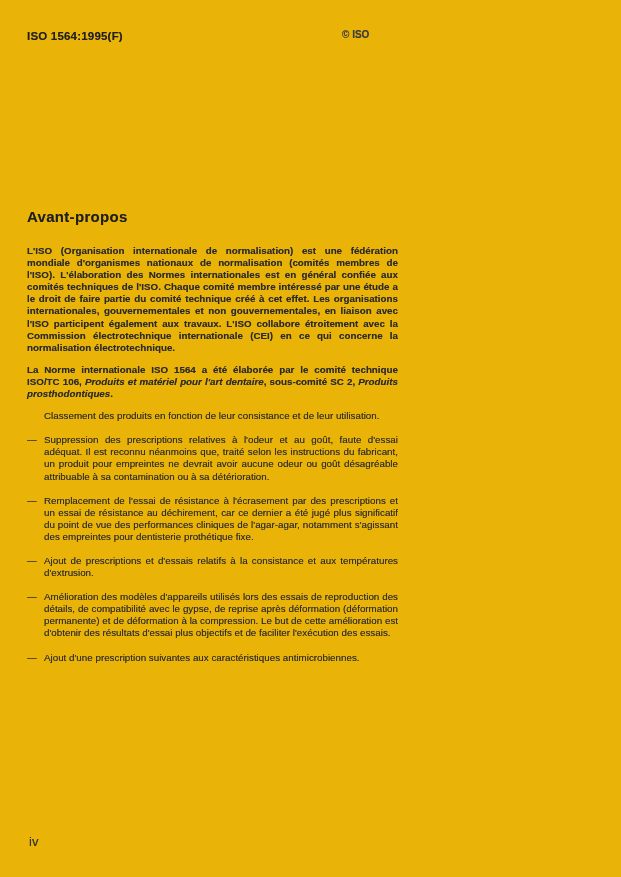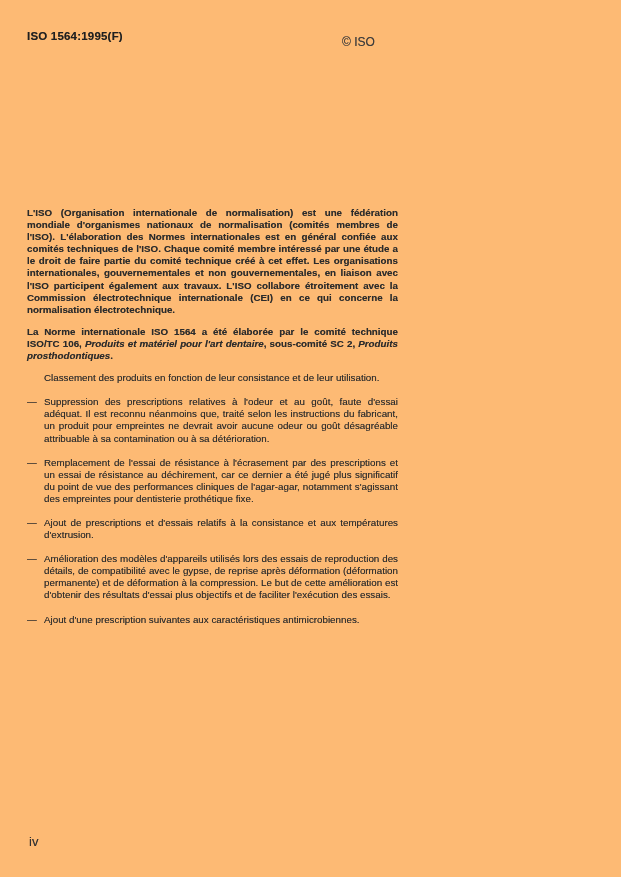--- a/index.html
+++ b/index.html
@@ -4,41 +4,42 @@
 <style>
   html, body {
     margin: 0;
     padding: 0;
     background: #ffffff;
   }
   .page {
     position: relative;
     width: 621px;
     height: 877px;
-    background: #fdba74;
+    background: #eab308;
     font-family: "Liberation Sans", sans-serif;
     color: #2b2b2b;
     overflow: hidden;
     text-shadow: 0 0 0.5px rgba(50,50,50,0.55); 
   }
   .hdr-ref {
     position: absolute;
     left: 27px;
     top: 30px;
     font-size: 11.5px;
     font-weight: bold;
     letter-spacing: 0.2px;
     color: #1f1f1f;
   }
   .hdr-copy {
     position: absolute;
     left: 342px;
-    top: 35px;
-    font-size: 12px;
+    top: 29px;
+    font-size: 10px;
     color: #3d3d3d;
+    font-weight: bold;
   }
   .content {
     position: absolute;
     left: 27px;
     top: 207px;
     width: 371px;
   }
   .title {
     font-size: 15px;
     line-height: 19px;
@@ -86,20 +87,21 @@
 </head>
 <body>
 
 <div class="page">
 
   <span class="hdr-ref">ISO 1564:1995(F)</span>
   <span class="hdr-copy">© ISO</span>
 
   <div class="content">
 
+    <h1 class="title">Avant-propos</h1>
 
     <p class="para">
       <span>L'ISO (Organisation internationale de normalisation) est une fédération mondiale d'organismes nationaux de normalisation (comités membres de l'ISO). L'élaboration des Normes internationales est en général confiée aux comités techniques de l'ISO. Chaque comité membre intéressé par une étude a le droit de faire partie du comité technique créé à cet effet. Les organisations internationales, gouvernementales et non gouvernementales, en liaison avec l'ISO participent également aux travaux. L'ISO collabore étroitement avec la Commission électrotechnique internationale (CEI) en ce qui concerne la normalisation électrotechnique.</span>
     </p>
 
 
     <p class="para">
       <span>La Norme internationale ISO 1564 a été élaborée par le comité technique ISO/TC 106, </span><span class="it">Produits et matériel pour l'art dentaire</span><span>, sous-comité SC 2, </span><span class="it">Produits prosthodontiques</span><span>.</span>
     </p>
 

